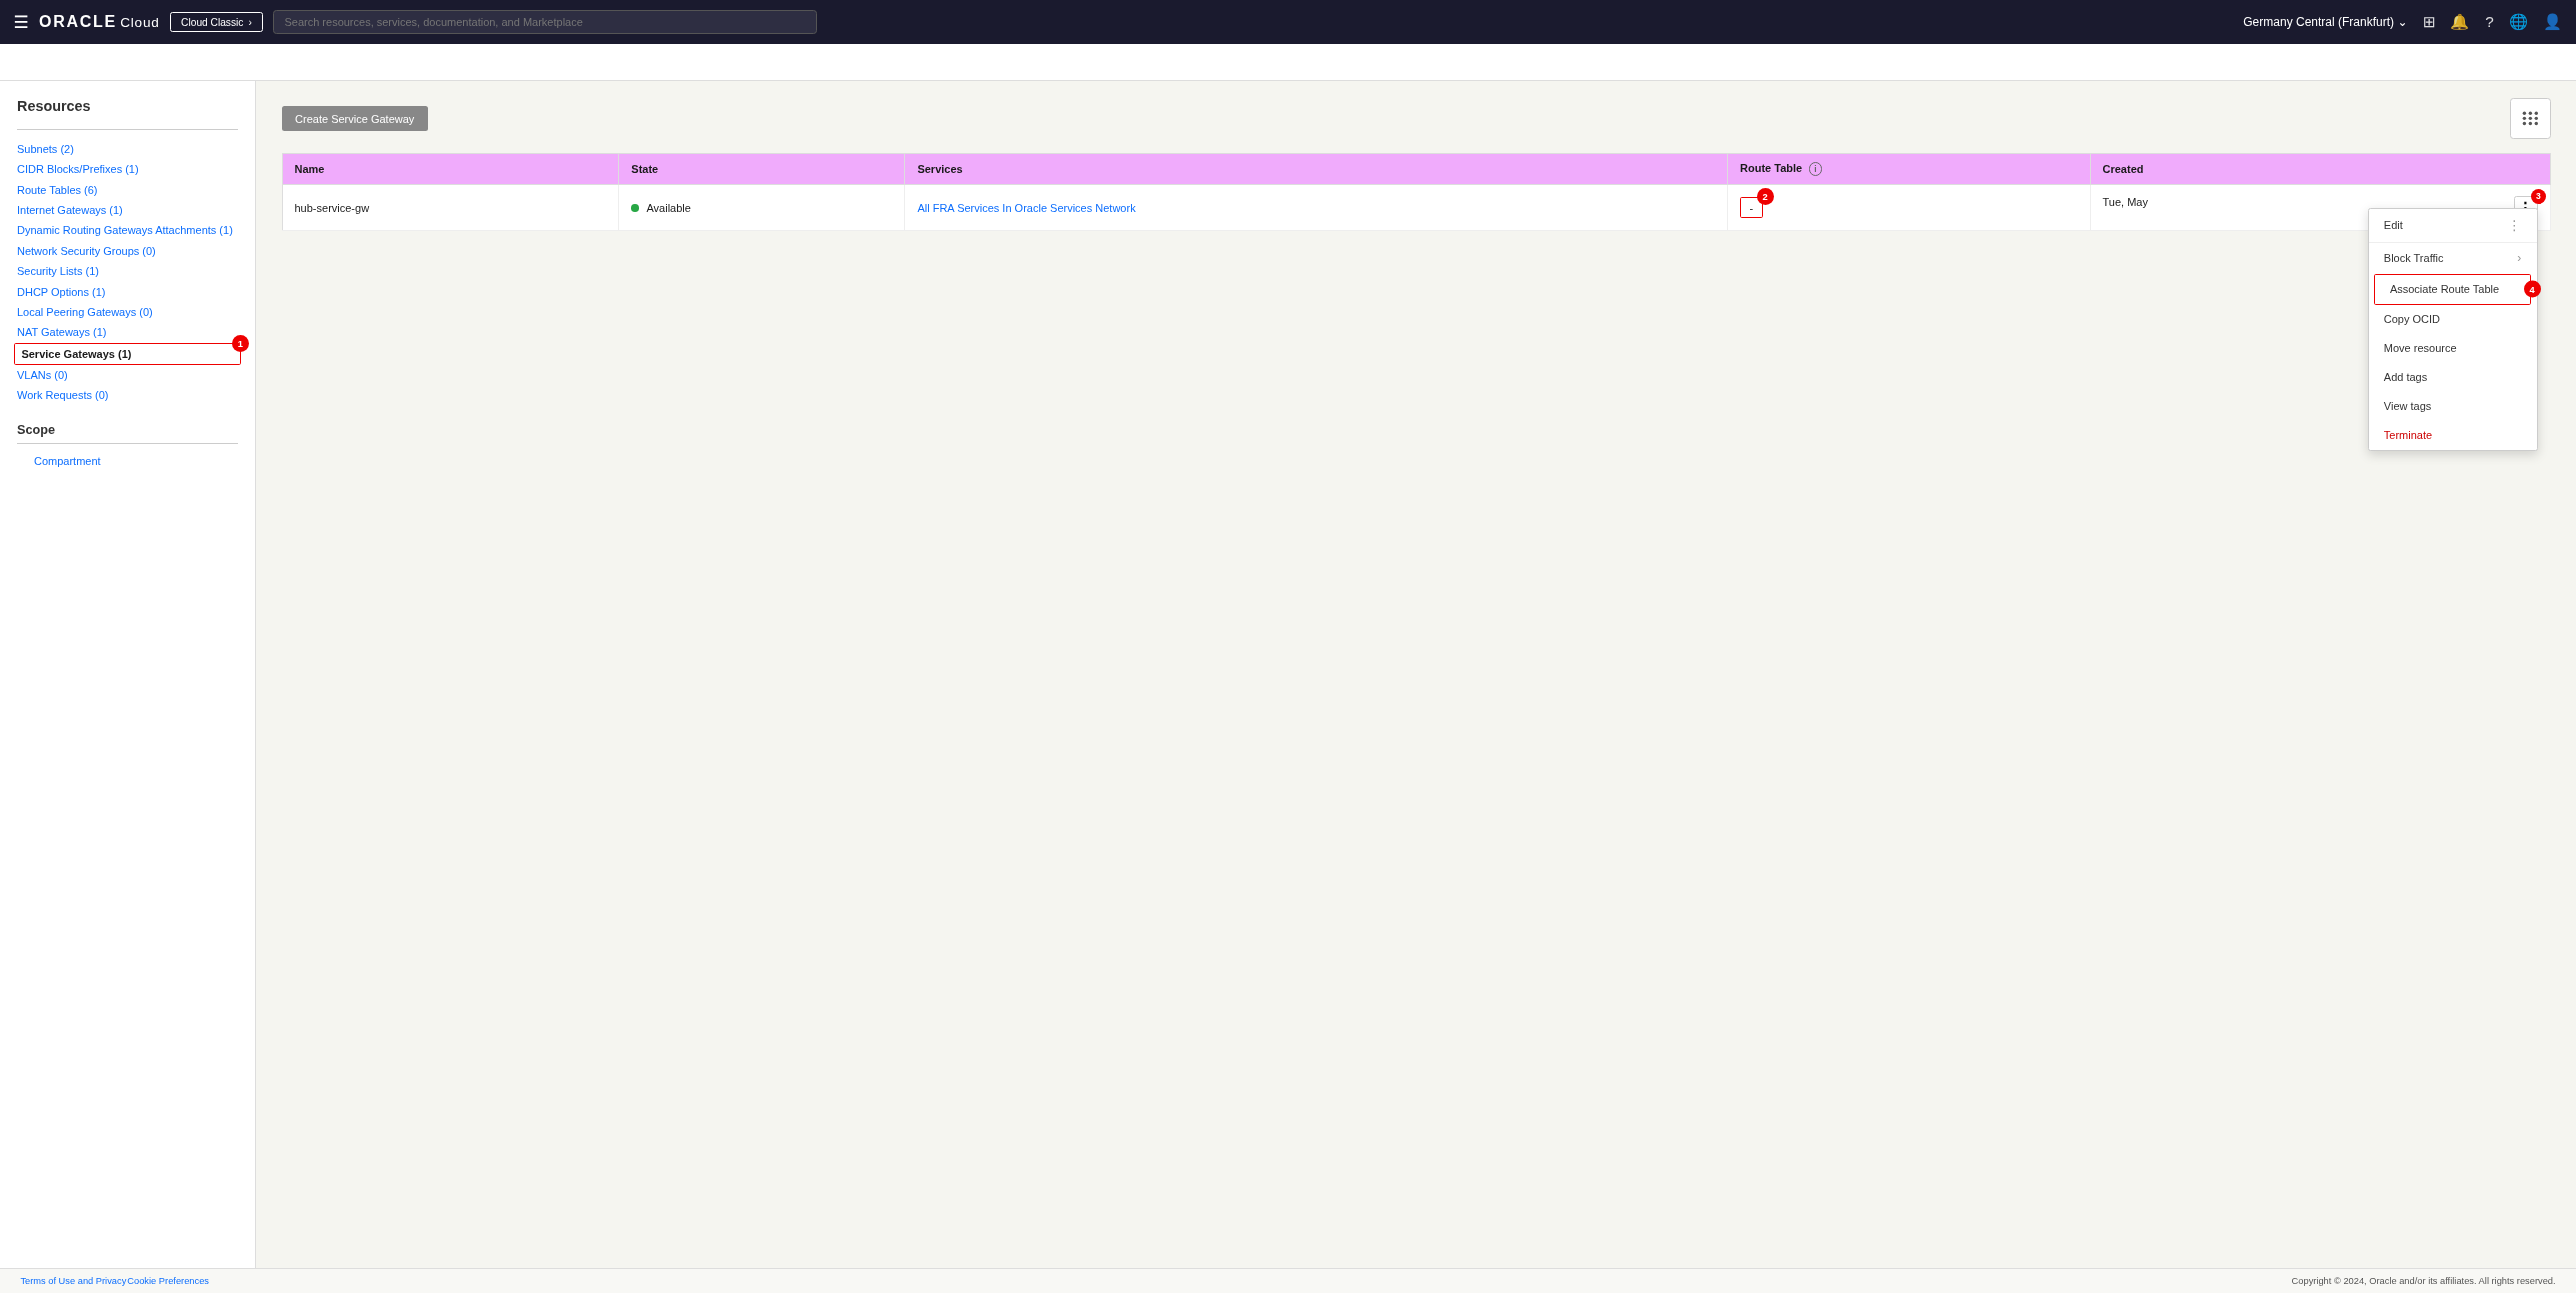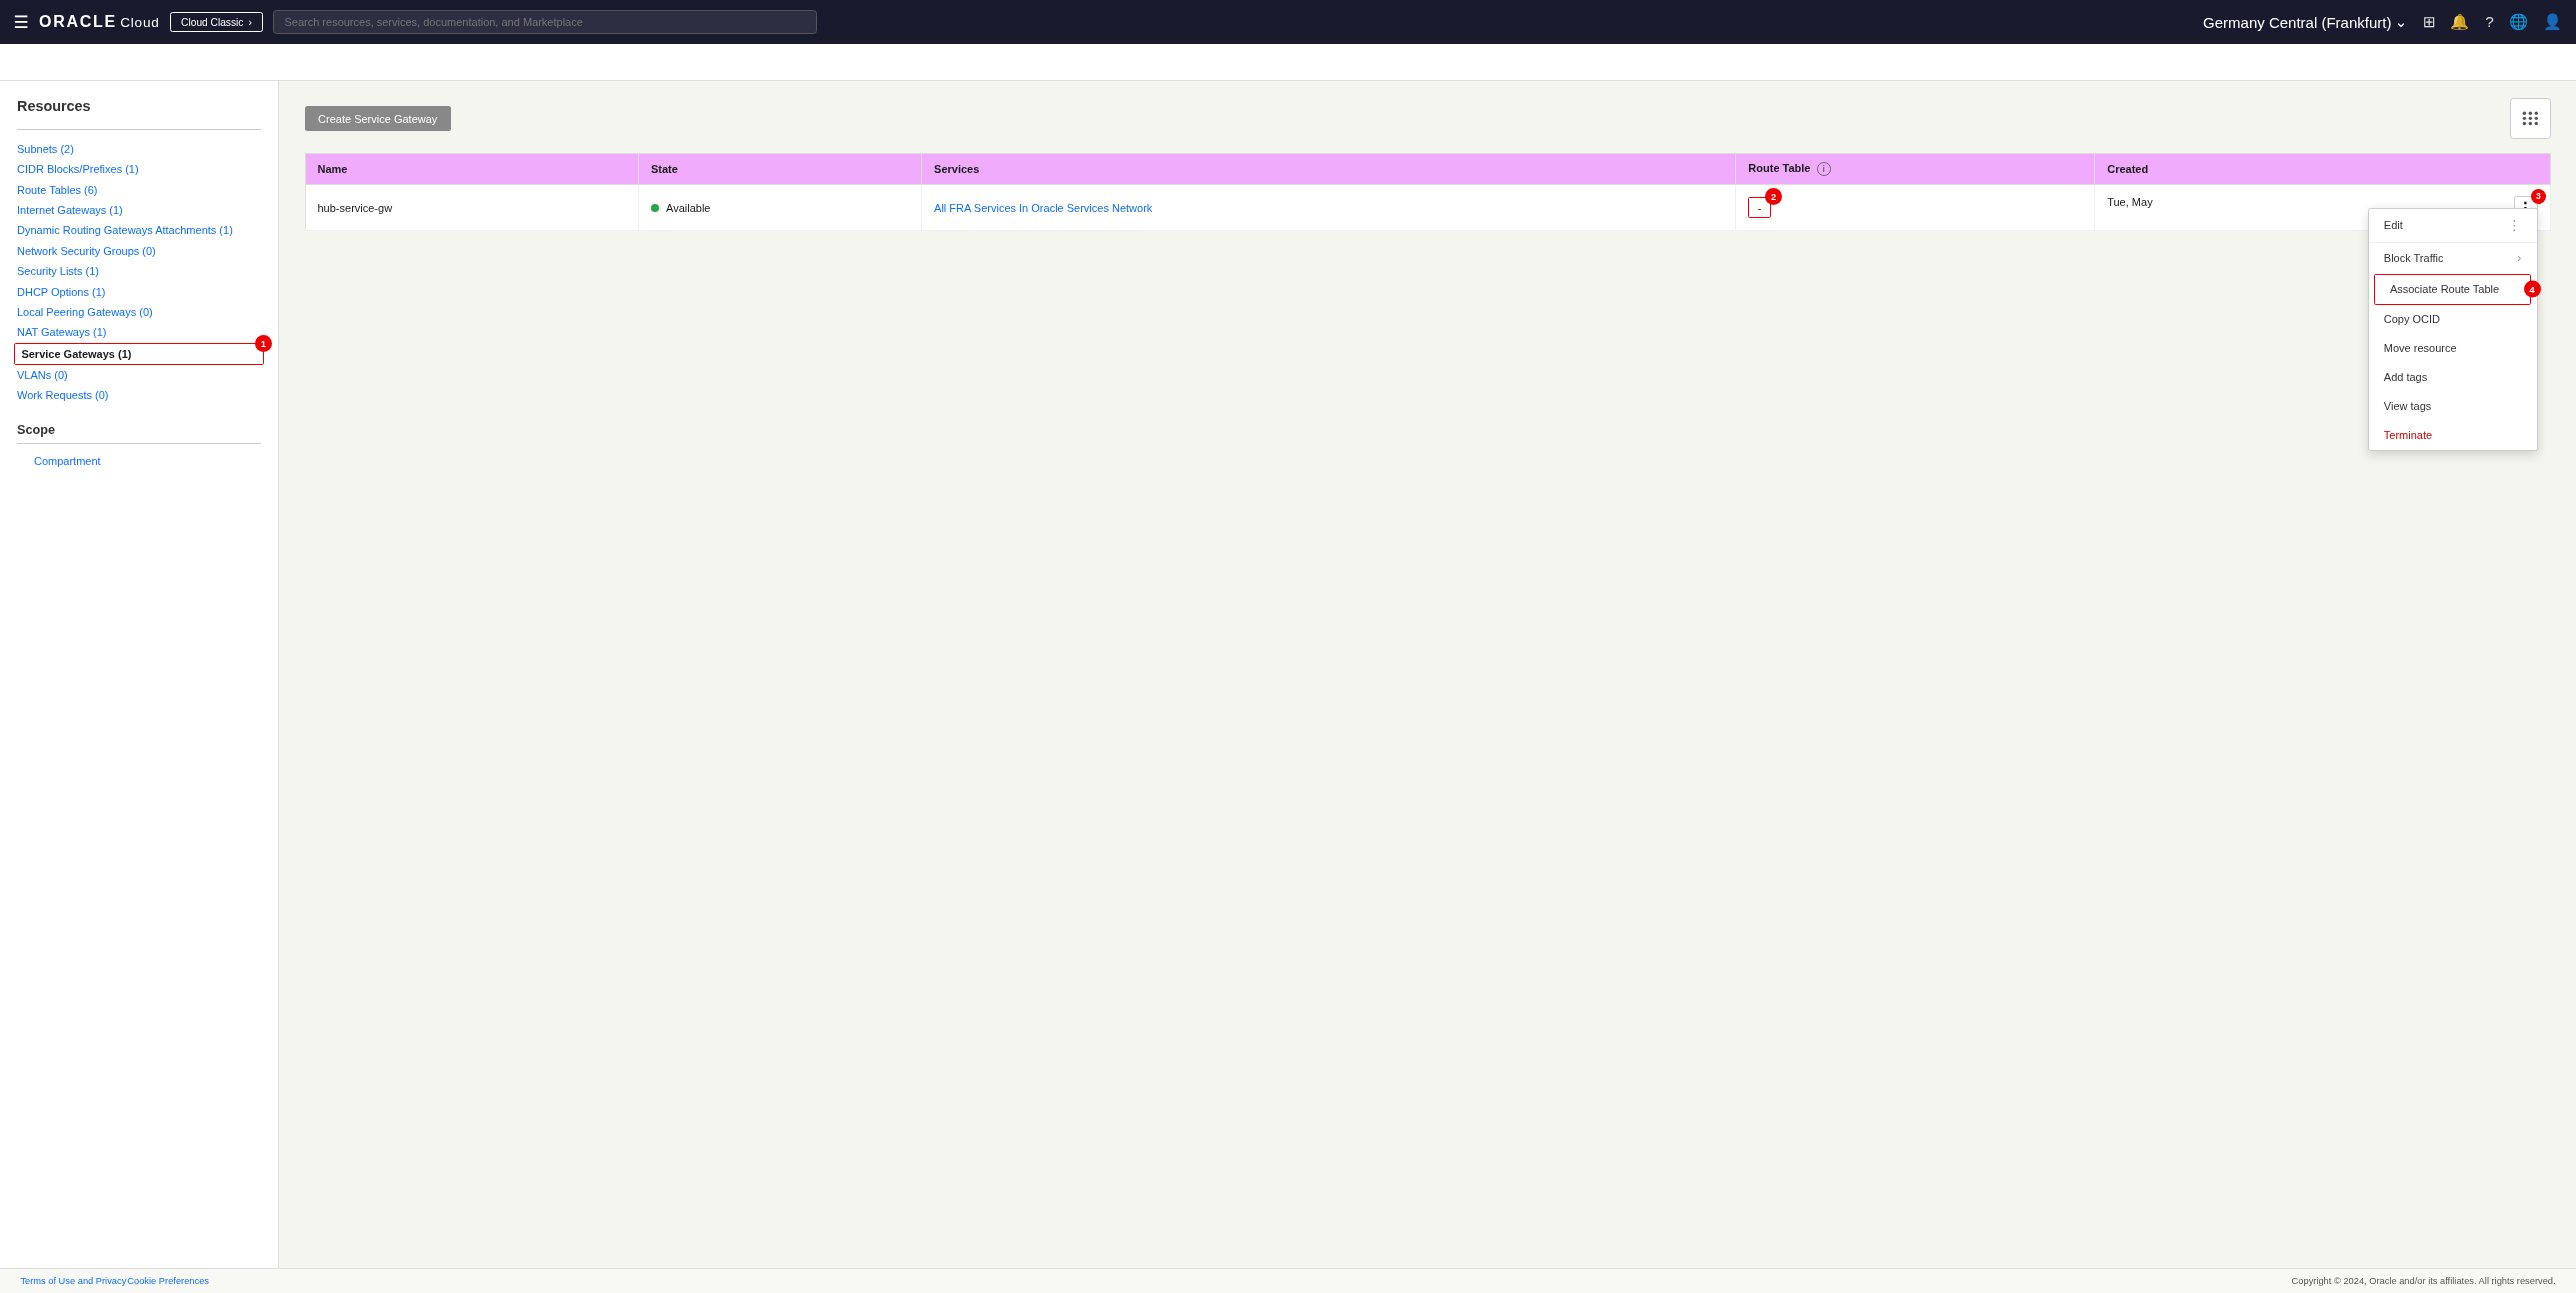--- a/index.html
+++ b/index.html
@@ -23,29 +23,29 @@
     .cloud-classic-btn {
       border: 0.8px solid #fff; color: #fff; background: transparent;
       padding: 3.4px 10.2px; border-radius: 2.5px; cursor: pointer; font-size: 10.2px; white-space: nowrap;
       display: flex; align-items: center; gap: 5.1px;
     }
     .search-bar {
       flex: 1; max-width: 544px; background: #2e2e42; border: 0.8px solid #555;
       border-radius: 3.4px; padding: 5.1px 10.2px; color: #ccc; font-size: 11px; outline: none;
     }
     .nav-right { margin-left: auto; display: flex; align-items: center; gap: 15.3px; color: #fff; }
-    .nav-region { display: flex; align-items: center; gap: 3.4px; font-size: 15px; cursor: pointer; }
+    .nav-region { display: flex; align-items: center; gap: 3.4px; font-size: 12px; cursor: pointer; }
     .nav-icon { font-size: 15.3px; cursor: pointer; opacity: 0.85; }
 
     
     .main-layout { display: flex; flex: 1; overflow: hidden; }
 
     
     .sidebar {
-      width: 279px; background: #fff; border-right: 0.8px solid #ddd;
+      width: 256px; background: #fff; border-right: 0.8px solid #ddd;
       padding: 17px 0; overflow-y: auto; flex-shrink: 0;
     }
     .sidebar-section { padding: 0 17px 6.8px; }
     .sidebar-title { font-size: 14.4px; font-weight: 600; color: #333; margin-bottom: 8.5px; }
     .sidebar-divider { border: none; border-top: 0.8px solid #ccc; margin: 0 17px 8.5px; }
     .sidebar-link {
       display: block; padding: 4.2px 17px; color: #0d6efd; text-decoration: none; font-size: 11px; cursor: pointer;
     }
     .sidebar-link.active-box {
       border: 1.7px solid #e00; border-radius: 1.7px; font-weight: 700; color: #1a1a1a;

